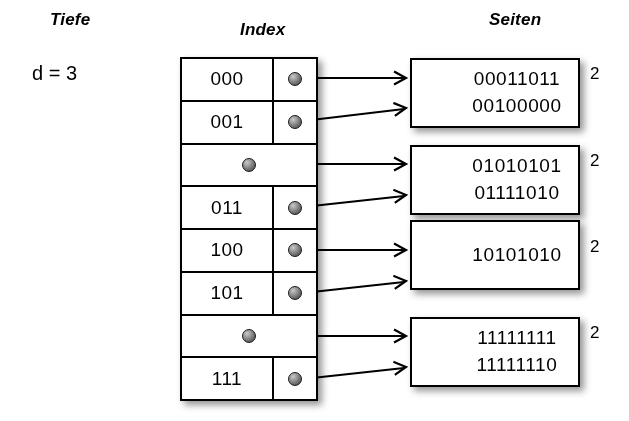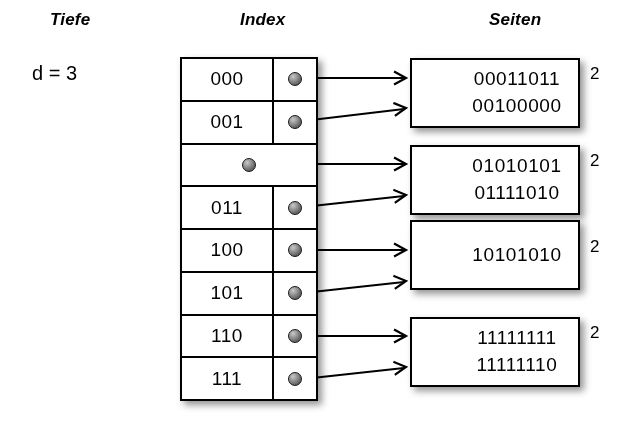--- a/index.html
+++ b/index.html
@@ -25,21 +25,21 @@
     position: absolute;
     font-style: italic;
     font-weight: 600;
     font-size: 17px;
     letter-spacing: 0.2px;
     white-space: nowrap;
     color: #000;
     margin-left: 32px;
   }
   #head-tiefe  { left: 18px;  top: 10px; }
-  #head-index  { left: 208px; top: 10px; }
+  #head-index  { left: 208px; top: 20px; }
   #head-seiten { left: 457px; top: 10px; }
 
   .depth-value {
     position: absolute;
     left: 32px;
     top: 62px;
     font-size: 20px;
     font-weight: 500;
     white-space: nowrap;
   }
@@ -217,21 +217,20 @@
           <span class="ptr-dot"></span>
         </div>
     </div>
     <div class="index-row">
       <div class="index-key">101</div>
       <div class="index-ptr">
           <span class="ptr-dot"></span>
         </div>
     </div>
     <div class="index-row">
-      <div class="index-key">110</div>
       <div class="index-ptr">
           <span class="ptr-dot"></span>
         </div>
     </div>
     <div class="index-row">
       <div class="index-key">111</div>
       <div class="index-ptr">
           <span class="ptr-dot"></span>
         </div>
     </div>

